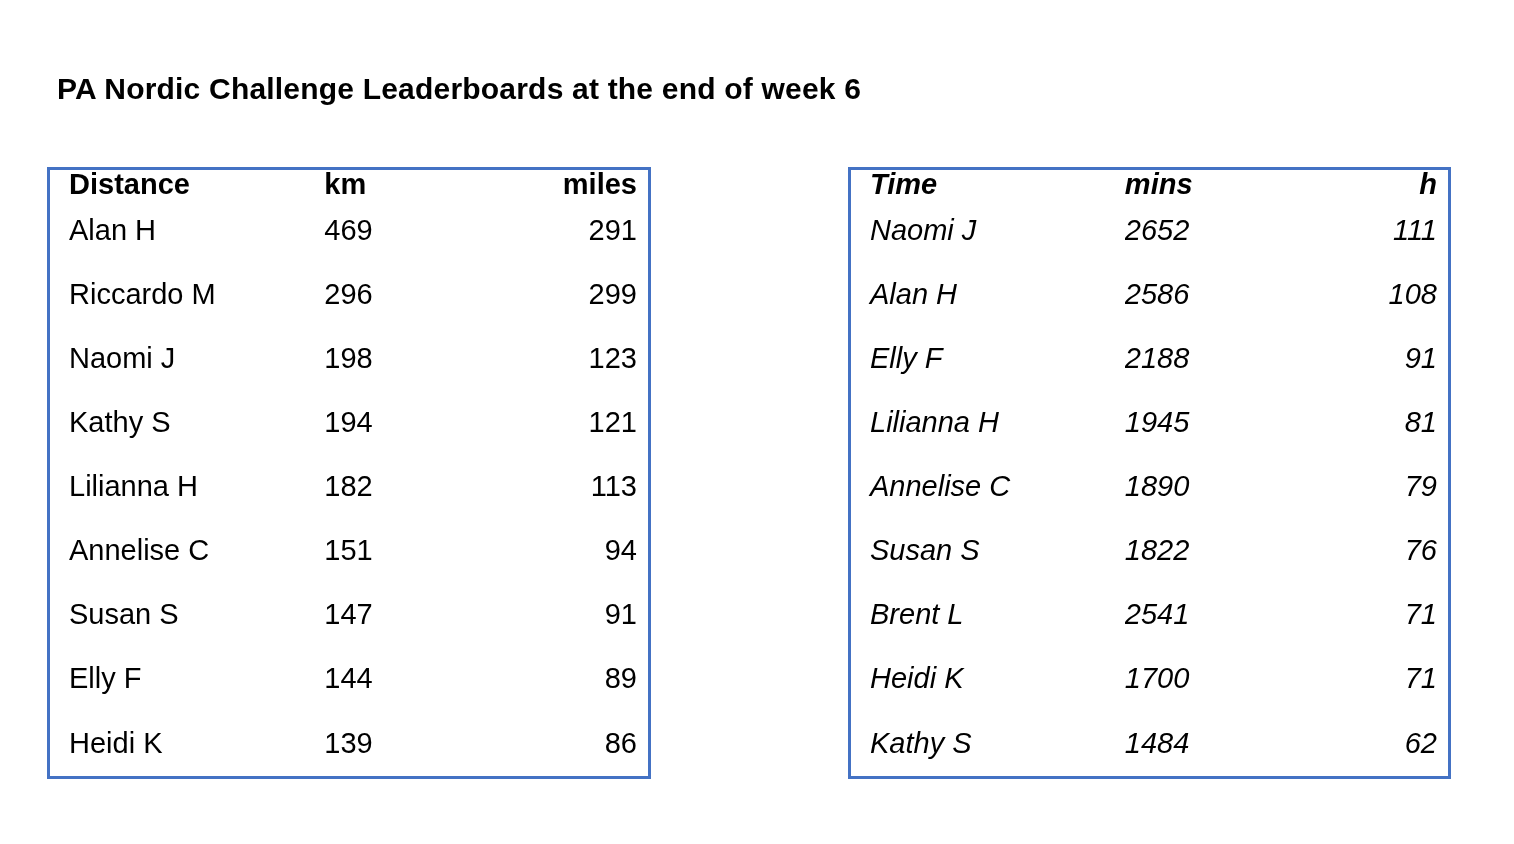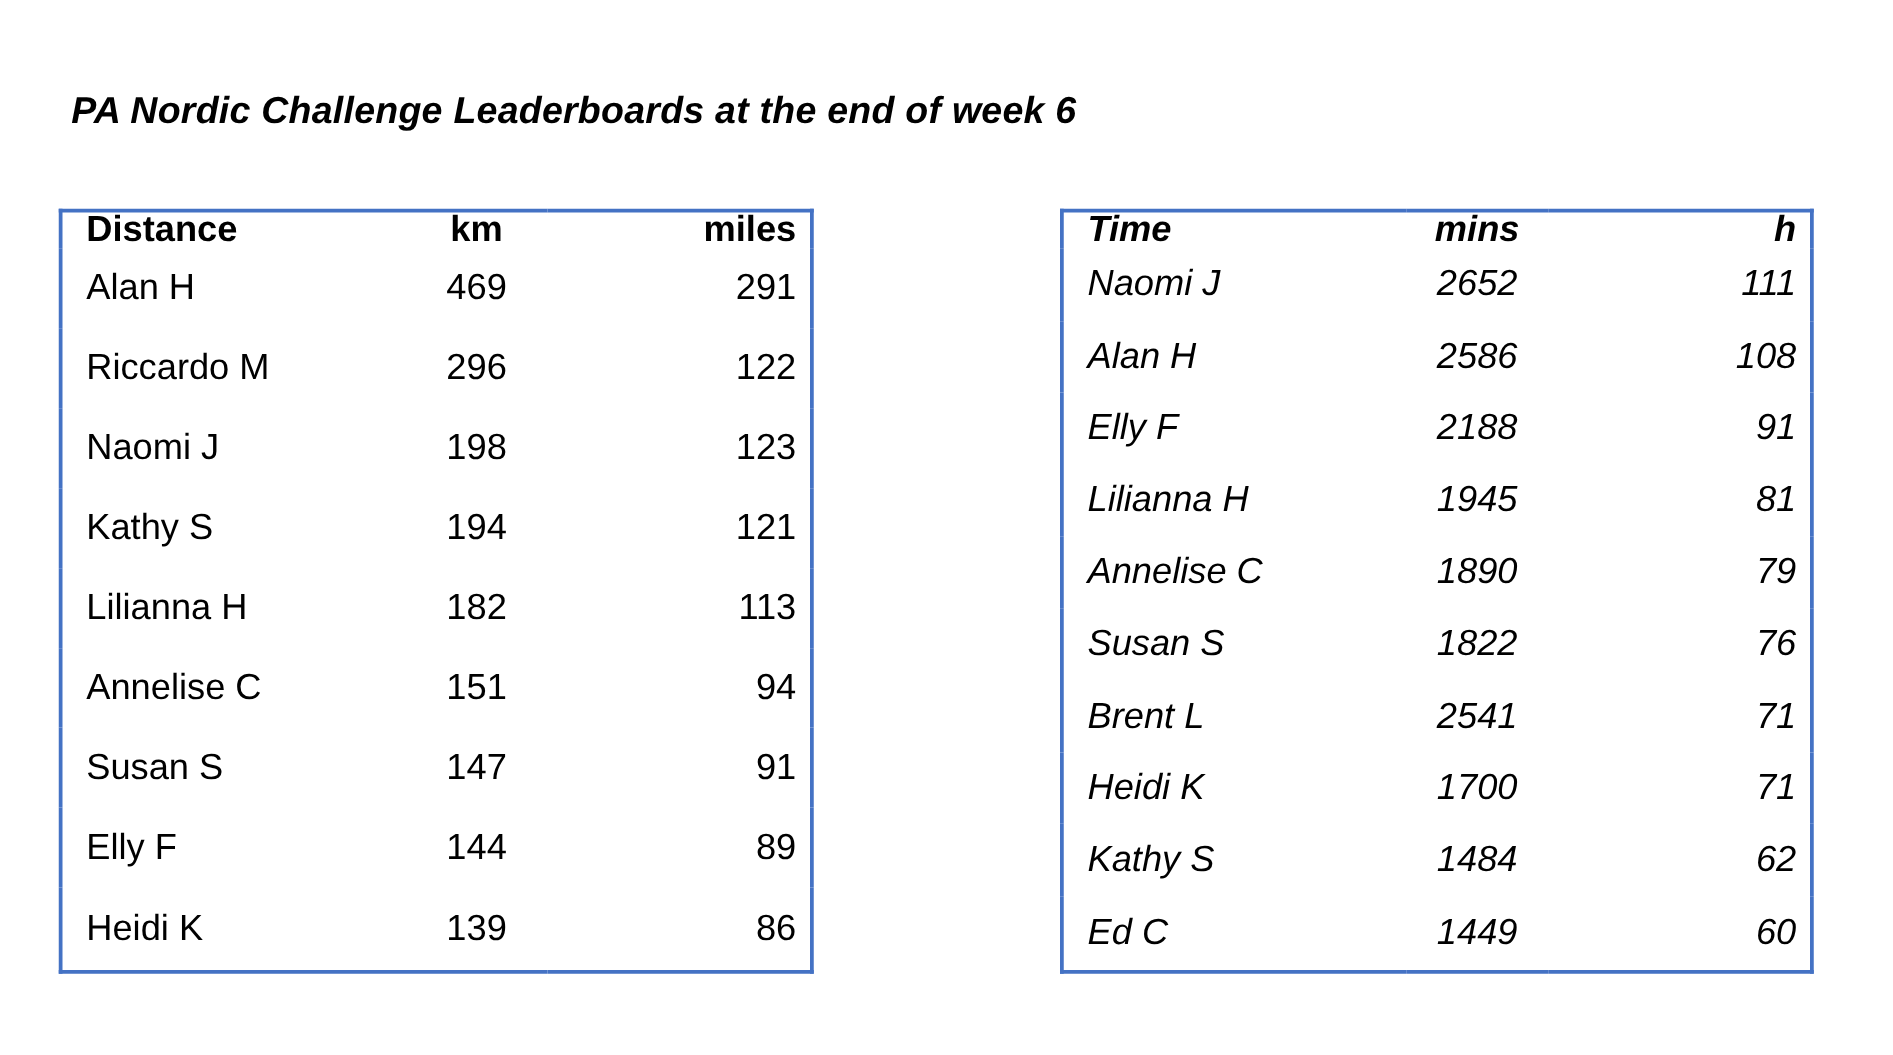--- a/index.html
+++ b/index.html
@@ -13,21 +13,20 @@
     color: #000000;
   }
   .title {
     position: absolute;
     left: 57px;
     top: 72px;
     font-size: 30px;
     font-weight: bold;
     letter-spacing: 0.2px;
     white-space: nowrap;
-    font-style: italic;
   }
   table.board {
     position: absolute;
     top: 167px;
     height: 612px;
     border-collapse: collapse;
     table-layout: fixed;
     border: 3px solid #4472C4;
   }
   .board-left  { left: 47px;  width: 604px; }
@@ -36,21 +35,21 @@
     font-size: 29px;
     font-weight: normal;
     vertical-align: middle;
     padding: 0;
     white-space: nowrap;
     overflow: hidden;
     line-height: 1;
   }
   th { font-weight: bold; }
   .col-name { width: 45%; text-align: left;  padding-left: 19px; }
-  .col-num2 { width: 20%; text-align: center; }
+  .col-num2 { width: 20%; text-align: left; }
   .col-num3 { width: 35%; text-align: right; padding-right: 11px; }
 </style>
 </head>
 <body>
 
 <div class="page">
   <div class="title">PA Nordic Challenge Leaderboards at the end of week 6</div>
 
   <table class="board board-left" style="border-color: rgb(68, 114, 196);">
       <thead>
@@ -62,21 +61,21 @@
       </thead>
       <tbody>
         <tr>
           <td class="col-name">Alan H</td>
           <td class="col-num2">469</td>
           <td class="col-num3">291</td>
         </tr>
         <tr>
           <td class="col-name">Riccardo M</td>
           <td class="col-num2">296</td>
-          <td class="col-num3">122</td>
+          <td class="col-num3">299</td>
         </tr>
         <tr>
           <td class="col-name">Naomi J</td>
           <td class="col-num2">198</td>
           <td class="col-num3">123</td>
         </tr>
         <tr>
           <td class="col-name">Kathy S</td>
           <td class="col-num2">194</td>
           <td class="col-num3">121</td>
@@ -156,20 +155,15 @@
         <tr>
           <td class="col-name">Heidi K</td>
           <td class="col-num2">1700</td>
           <td class="col-num3">71</td>
         </tr>
         <tr>
           <td class="col-name">Kathy S</td>
           <td class="col-num2">1484</td>
           <td class="col-num3">62</td>
         </tr>
-        <tr>
-          <td class="col-name">Ed C</td>
-          <td class="col-num2">1449</td>
-          <td class="col-num3">60</td>
-        </tr>
       </tbody>
     </table>
 </div>
 
 </body></html>

